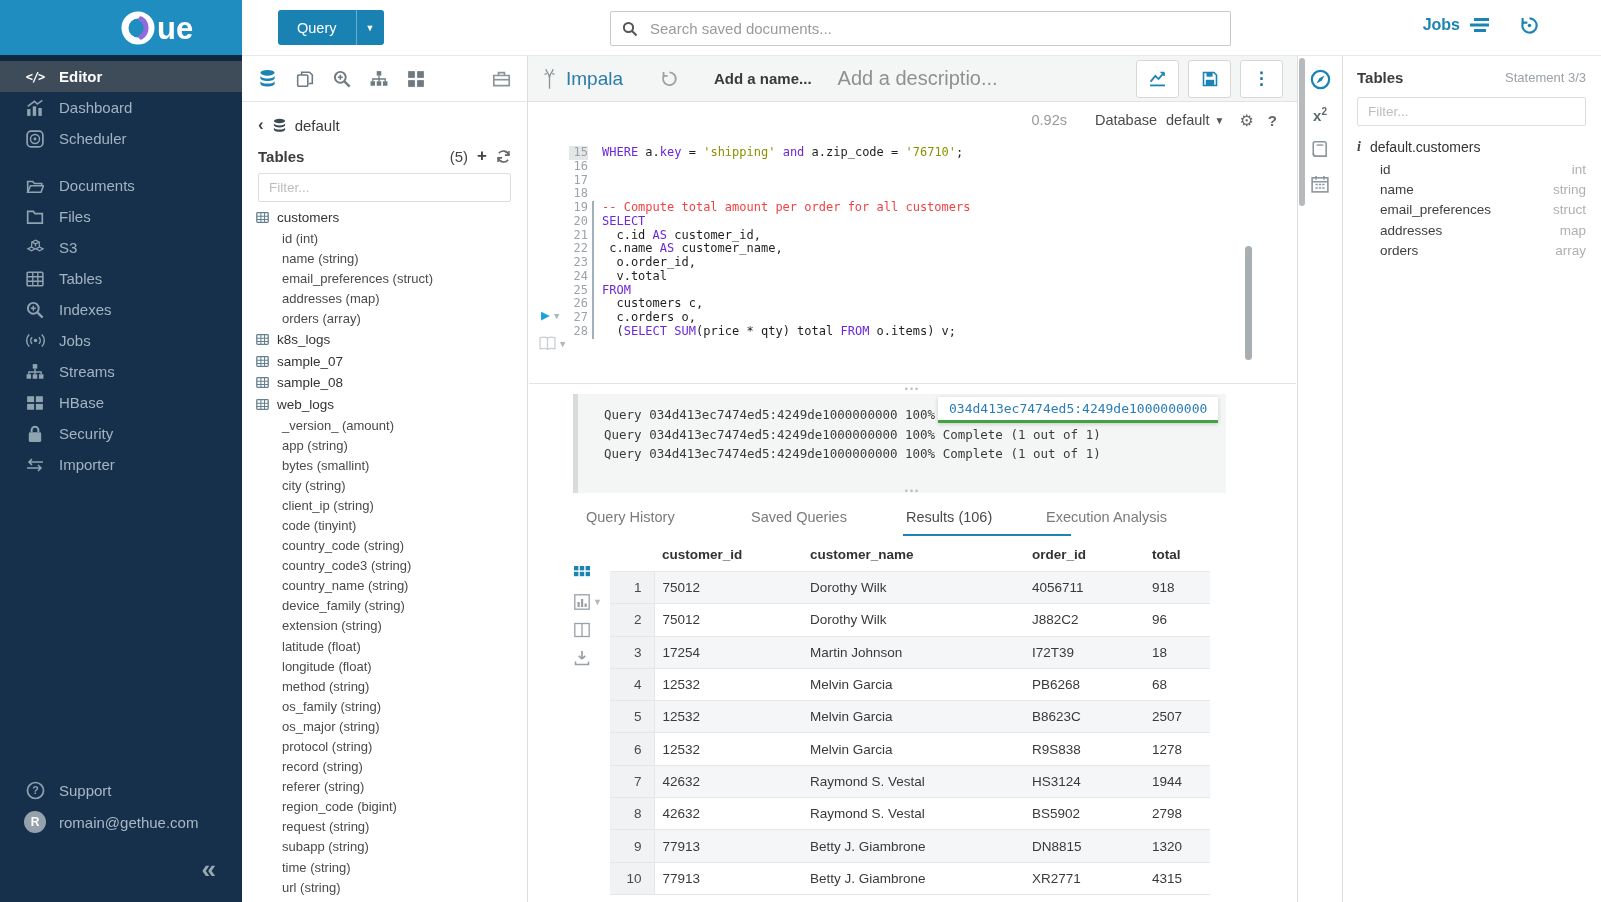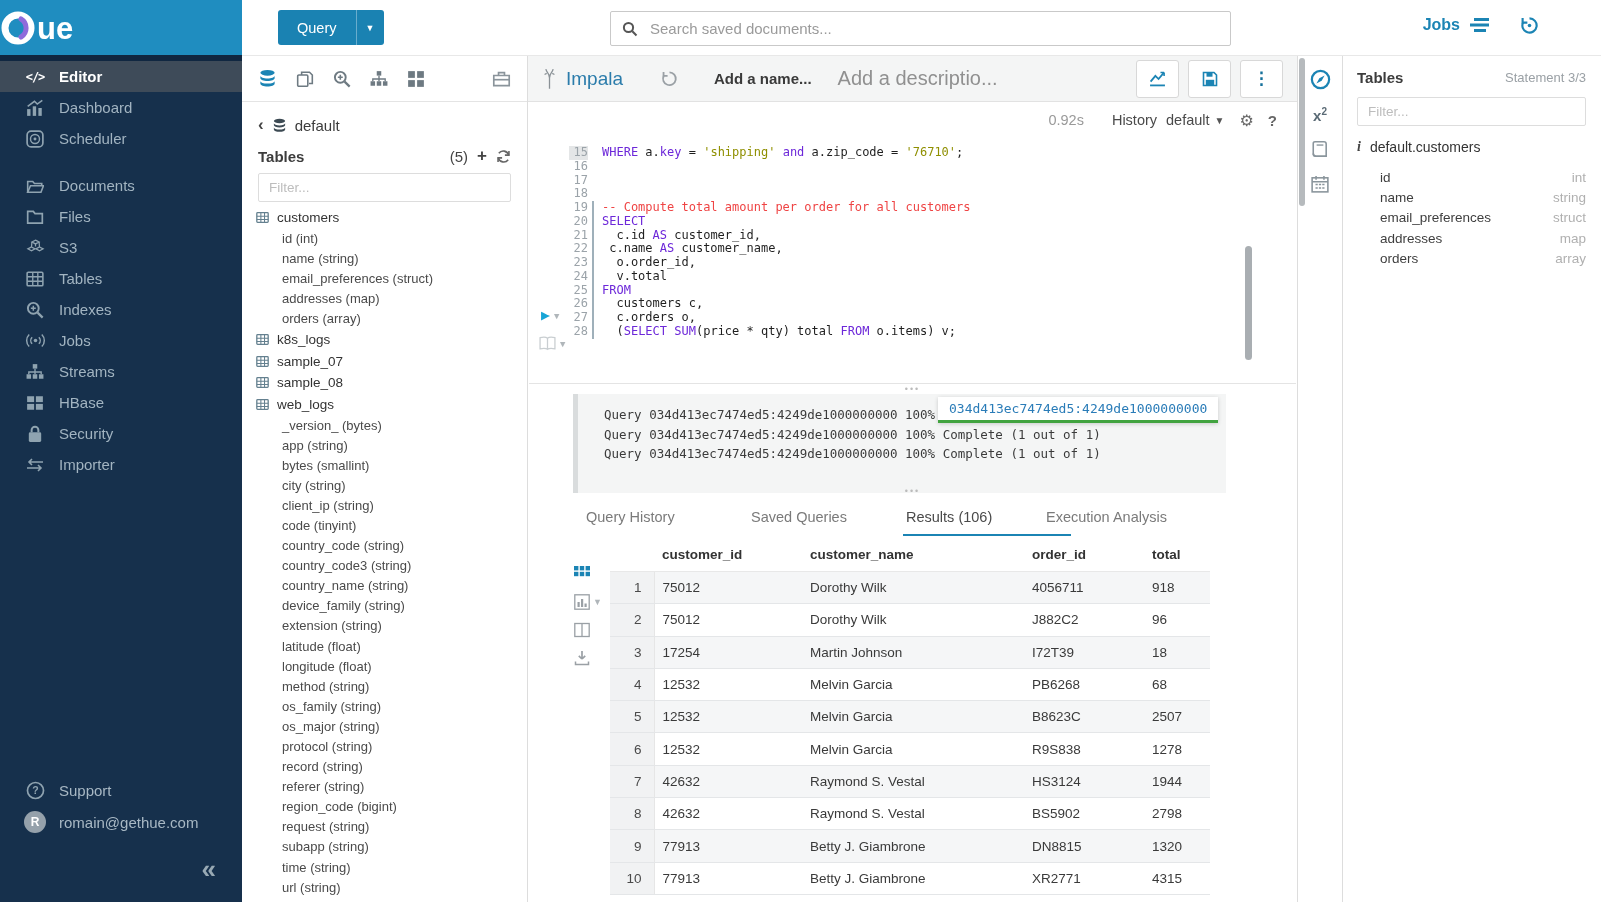--- a/index.html
+++ b/index.html
@@ -1,20 +1,20 @@
 <!DOCTYPE html>
 <html><head>
 <meta charset="utf-8">
 <style>
   html,body{margin:0;padding:0;background:#fff;}
   .app{position:relative;width:1601px;height:902px;overflow:hidden;font-family:"Liberation Sans",sans-serif;display:flex;background:#fff;}
 
   
   .sidebar{position:relative;width:242px;flex-shrink:0;background:#16304c;display:flex;flex-direction:column;}
-  .logo-band{height:55px;background:#1f8dc0;display:flex;align-items:center;justify-content:flex-start;flex-shrink:0;}
+  .logo-band{height:55px;background:#1f8dc0;display:flex;align-items:center;justify-content:flex-end;flex-shrink:0;}
   .nav-strip{height:6px;background:#102741;}
   .nav{display:flex;flex-direction:column;}
   .nav-item{height:31px;display:flex;align-items:center;padding-left:22px;color:#a2b4c1;font-size:15px;cursor:pointer;}
   .nav-item .ic{width:26px;margin-right:11px;display:flex;justify-content:center;align-items:center;color:#8fa3b0;}
   .nav-item.active{background:#3e4b59;color:#fff;font-weight:bold;}
   .nav-item.active .ic{color:#fff;}
   .nav-gap{height:16px;}
   .txt-ic{font-family:"DejaVu Sans Mono",monospace;font-weight:bold;font-size:12px;letter-spacing:-1px;}
   .sidebar-footer{margin-top:auto;padding-left:22px;padding-bottom:64px;}
   .footer-item{height:32px;display:flex;align-items:center;color:#a8b8c4;font-size:15px;cursor:pointer;}
@@ -129,21 +129,21 @@
   .xsq sup{font-size:10px;}
   .right-assist{flex:1;padding:13px 15px 0 14px;overflow:hidden;min-width:0;}
   .ra-head{display:flex;justify-content:space-between;align-items:center;}
   .ra-title{font-size:15px;font-weight:bold;color:#3c3c3c;}
   .ra-statement{font-size:13px;color:#9aa0a5;}
   .ra-filter{margin-top:11px;height:27px;border:1px solid #ddd;border-radius:2px;display:flex;align-items:center;padding:0 8px;}
   .ra-filter input{border:none;outline:none;width:100%;font-size:13.5px;color:#555;font-family:"Liberation Sans",sans-serif;}
   .ra-filter input::placeholder{color:#bdbdbd;}
   .ra-table-row{margin-top:13px;display:flex;align-items:center;gap:9px;font-size:14px;color:#333;cursor:pointer;}
   .ra-info{font-family:"Liberation Serif",serif;font-style:italic;font-weight:bold;font-size:14px;color:#444;}
-  .ra-cols{margin-top:12px;}
+  .ra-cols{margin-top:4px;}
   .ra-col{height:20.4px;display:flex;align-items:center;justify-content:space-between;padding-left:23px;font-size:13.5px;color:#3e3e3e;cursor:pointer;}
   .ra-col .ctype{color:#b0b0b0;}
 </style>
 </head>
 <body>
 
 <div class="app">
 
   <aside class="sidebar">
     <div class="logo-band">
@@ -481,21 +481,21 @@
             </div>
             <div class="tree-table">
               <span class="tic">
                 <svg width="13" height="13" viewBox="0 0 16 16">
                   <rect x="1" y="2" width="14" height="12" rx="1" fill="none" stroke="currentColor" stroke-width="1.6"></rect>
                   <path d="M1 6.5 h14 M1 10.5 h14 M6 2 v12 M10.5 2 v12" stroke="currentColor" stroke-width="1.3"></path>
                 </svg>
               </span>
               <span>web_logs</span>
             </div>
-            <div class="tree-col">_version_ (bytes)</div>
+            <div class="tree-col">_version_ (amount)</div>
             <div class="tree-col">app (string)</div>
             <div class="tree-col">bytes (smallint)</div>
             <div class="tree-col">city (string)</div>
             <div class="tree-col">client_ip (string)</div>
             <div class="tree-col">code (tinyint)</div>
             <div class="tree-col">country_code (string)</div>
             <div class="tree-col">country_code3 (string)</div>
             <div class="tree-col">country_name (string)</div>
             <div class="tree-col">device_family (string)</div>
             <div class="tree-col">extension (string)</div>
@@ -549,21 +549,21 @@
                 </svg>
             </span>
             <span class="hbtn">
                 <span class="keb">⋮</span>
               </span>
           </span>
         </div>
 
         <div class="ed-meta">
           <span class="dur">0.92s</span>
-          <span class="dblabel">History</span>
+          <span class="dblabel">Database</span>
           <span class="dbsel">
             <span>default</span>
             <span class="caret">▼</span>
           </span>
           <span class="gear">⚙</span>
           <span class="help">?</span>
         </div>
 
         <div class="ed-code">
           <div class="code-lines" id="code-lines">

